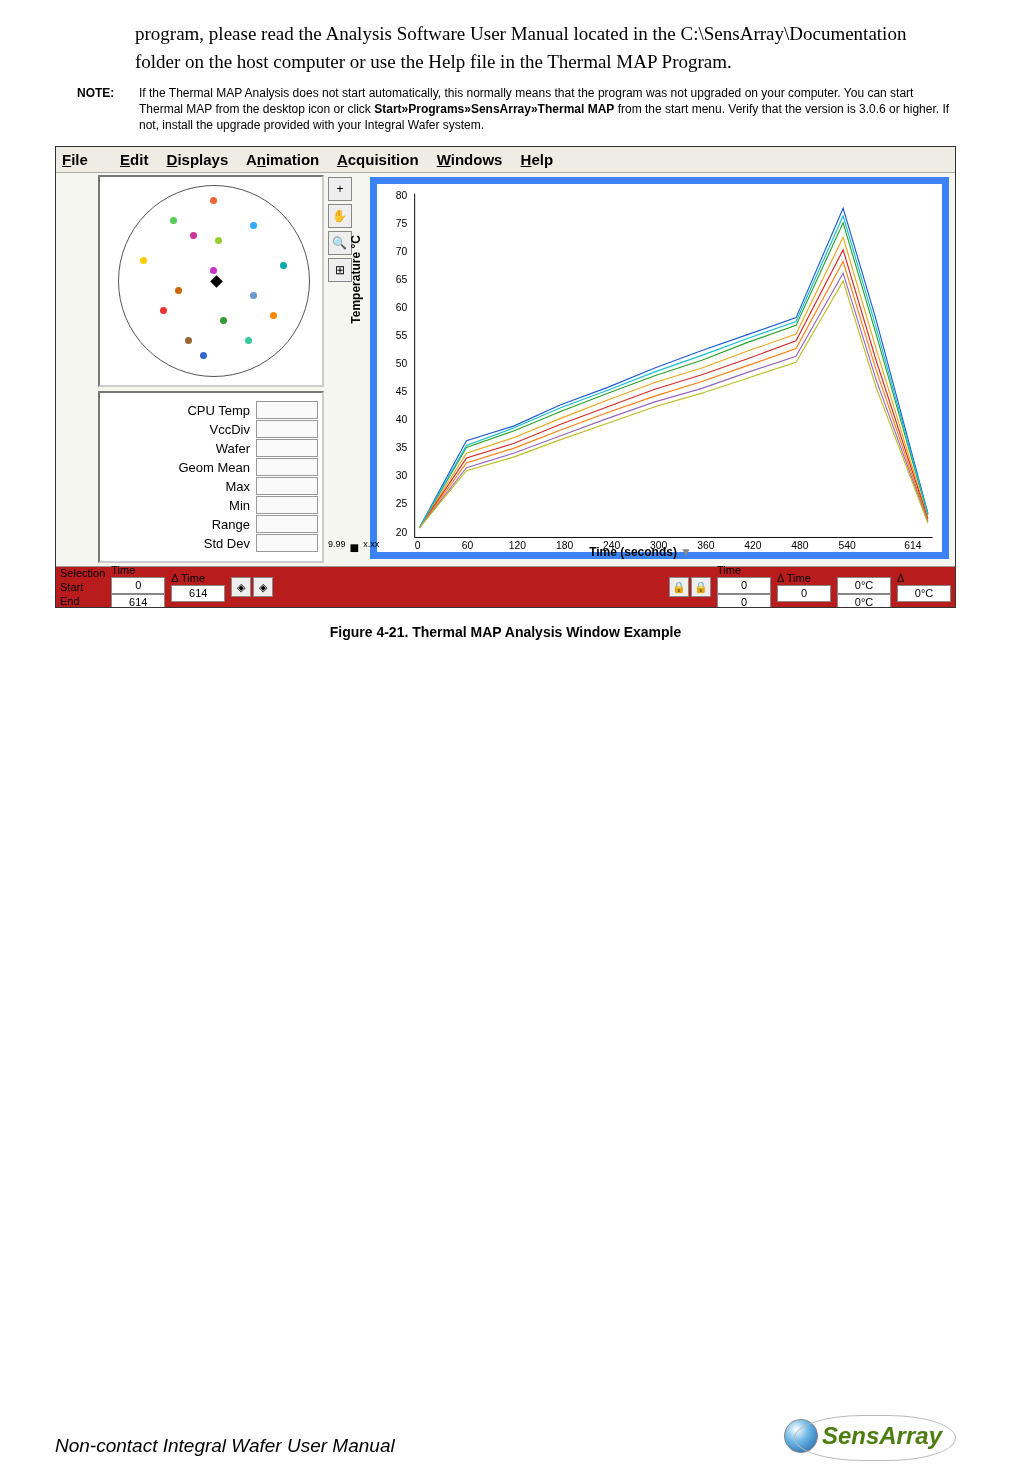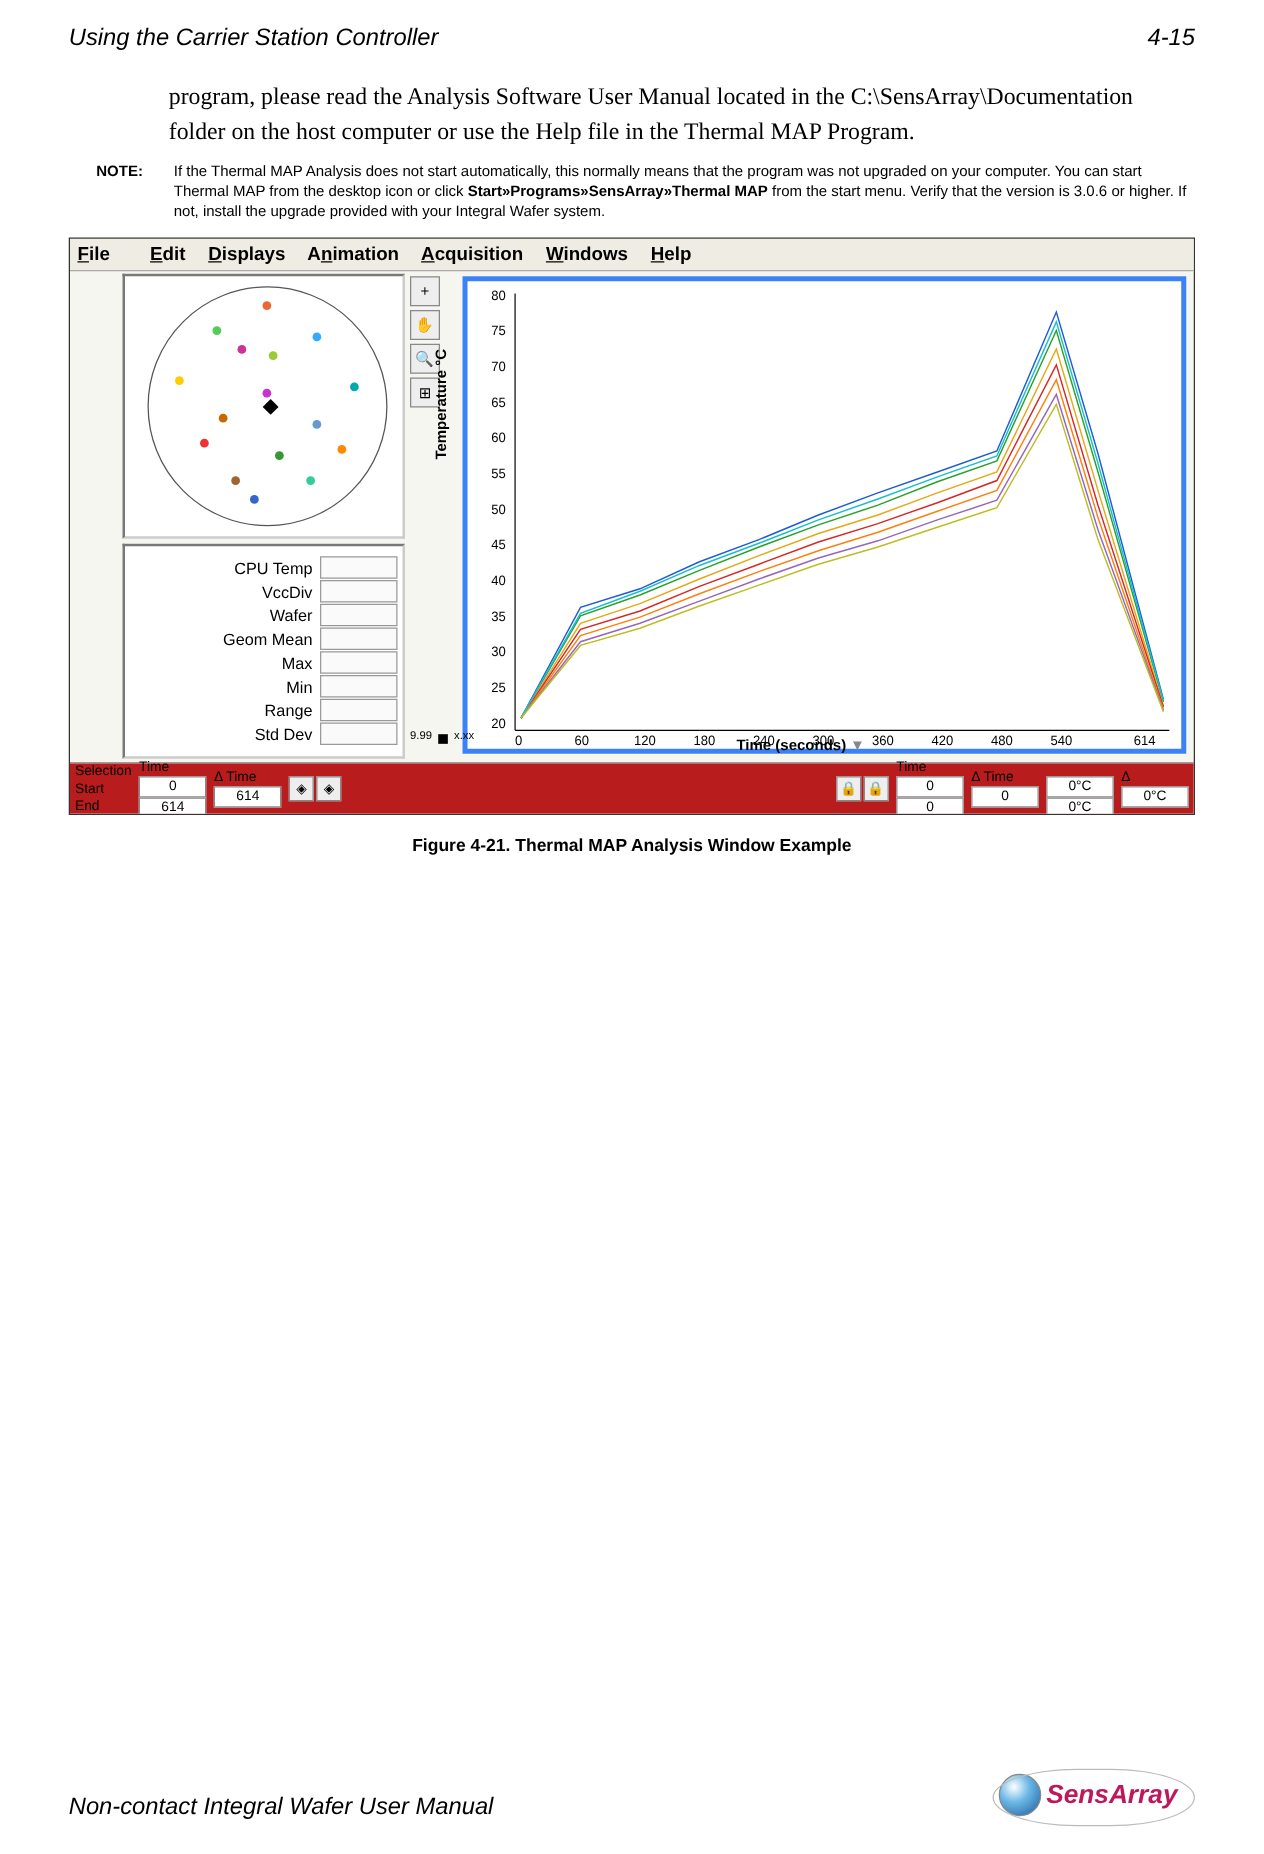--- a/index.html
+++ b/index.html
@@ -93,21 +93,21 @@
   .right-col { flex:1; position:relative; }
   .toolbar-v {
     position:absolute; left:2px; top:4px; width:24px;
     display:flex; flex-direction:column; gap:3px;
   }
   .toolbar-v .tb { width:22px; height:22px; border:1px solid #888; background:#eee; font-size:12px; text-align:center; line-height:22px;}
   .chart-area {
     position:absolute;
     left:44px; top:4px; right:6px; bottom:6px;
     background:#fff;
-    border:4px solid #3b82f6;
+    border:7px solid #3b82f6;
   }
   .bottom-bar {
     position:absolute; bottom:0; left:0; right:0;
     height:40px;
     background:#b91c1c;
     border-top:1px solid #999;
     font-family: Arial, sans-serif;
     font-size:12px;
     display:flex;
     align-items:center;
@@ -148,44 +148,40 @@
   .logo {
     display:flex; align-items:center; gap:4px;
     font-family: Arial, sans-serif;
   }
   .logo-ball {
     width:32px; height:32px; border-radius:50%;
     background: radial-gradient(circle at 35% 30%, #fff, #6cb8e6 40%, #1a5b9c 100%);
     border:1px solid #888;
   }
   .logo-text {
-    color:#be185d;
+    color:#4d7c0f;
     font-style:italic;
     font-weight:bold;
-    font-size:21px;
+    font-size:24px;
   }
   .logo-oval {
     position:absolute;
     right:0; bottom:-4px;
     width:160px; height:44px;
     border:1px solid #bbb;
     border-radius:50%/60%;
     pointer-events:none;
   }
   .dot { position:absolute; width:7px; height:7px; border-radius:50%; }
   .ylab { position:absolute; left:-28px; top:50%; transform: rotate(-90deg) translateX(50%); transform-origin:left top; font-size:12px; font-weight:bold; white-space:nowrap;}
 </style>
 </head>
 <body>
 
 <div class="page">
-  <div class="header-row">
-    <span>Using the Carrier Station Controller</span>
-    <span>4-15</span>
-  </div>
 
   <p class="body-text">program, please read the Analysis Software User Manual located in the C:\SensArray\Documentation folder on the host computer or use the Help file in the Thermal MAP Program.</p>
 
   <div class="note-block">
     <div class="note-label">NOTE:</div>
     <div class="note-text">
       <span>If the Thermal MAP Analysis does not start automatically, this normally means that the program was not upgraded on your computer. You can start Thermal MAP from the desktop icon or click </span><b>Start»Programs»SensArray»Thermal MAP</b><span> from the start menu. Verify that the version is 3.0.6 or higher. If not, install the upgrade provided with your Integral Wafer system.</span>
     </div>
   </div>
 

